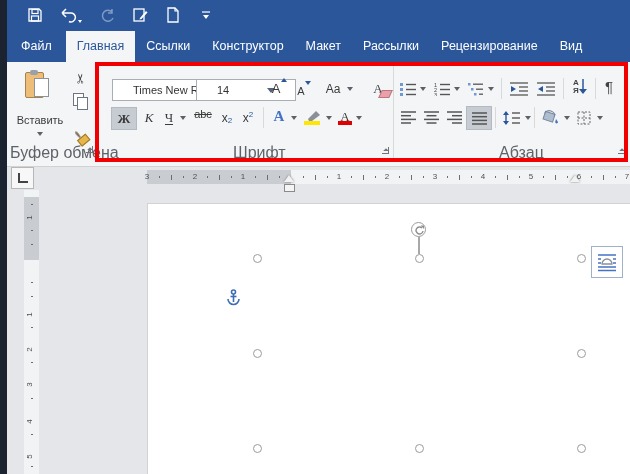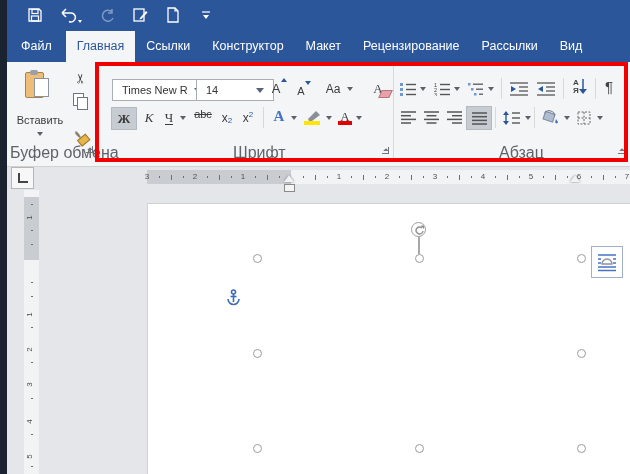--- a/index.html
+++ b/index.html
@@ -35,21 +35,21 @@
   .launcher::after{content:"";position:absolute;right:3px;bottom:3px;width:0;height:0;
       border-left:4px solid transparent;border-top:4px solid #70757d;transform:rotate(-45deg);}
 
   .rbtn{position:absolute;height:21px;display:flex;align-items:center;justify-content:center;
         font-size:13px;color:#3b3b3b;}
   .active-btn{background:#c7ccd3;border:1px solid #b4bac2;}
   .caret{position:absolute;width:0;height:0;border-left:3.5px solid transparent;
          border-right:3.5px solid transparent;border-top:4px solid #5c6168;}
 
   .combo{position:absolute;height:20px;background:#ffffff;border:1px solid #a9aeb6;
-         display:flex;align-items:center;font-size:11px;color:#333;padding:0 9px;}
+         display:flex;align-items:center;font-size:11px;color:#333;padding:0 20px;}
   .combo .cchev{margin-left:auto;width:0;height:0;border-left:4px solid transparent;
          border-right:4px solid transparent;border-top:5px solid #57637a;}
 
   .serif{font-family:"Liberation Serif",serif;}
   .u-line{border-bottom:1.5px solid #3b3b3b;line-height:1;}
   .bar-under{position:absolute;left:3px;bottom:2px;height:4px;}
 
   
   .clipboard-back{width:17px;height:24px;background:#eebd77;border:1px solid #a8824c;border-radius:2px;position:relative;}
   .clipboard-clip{position:absolute;left:4px;top:-3px;width:8px;height:5px;background:#9aa0a8;border-radius:2px;}
@@ -146,22 +146,22 @@
       </div>
     </div>
   </div>
 
   <div class="abs tabrow">
       <div class="tab file">Файл</div>
       <div class="tab active">Главная</div>
       <div class="tab">Ссылки</div>
       <div class="tab">Конструктор</div>
       <div class="tab">Макет</div>
+      <div class="tab">Рассылки</div>
       <div class="tab">Рецензирование</div>
-      <div class="tab">Рассылки</div>
       <div class="tab">Вид</div>
     </div>
 
   <div class="abs ribbon">
 
     <div class="abs" style="left:10px;top:8px;width:44px;height:66px;">
       <div style="position:absolute;left:8px;top:2px;">
         <div class="clipboard-back">
           <div class="clipboard-clip"></div>
             <div class="clipboard-page"></div>

